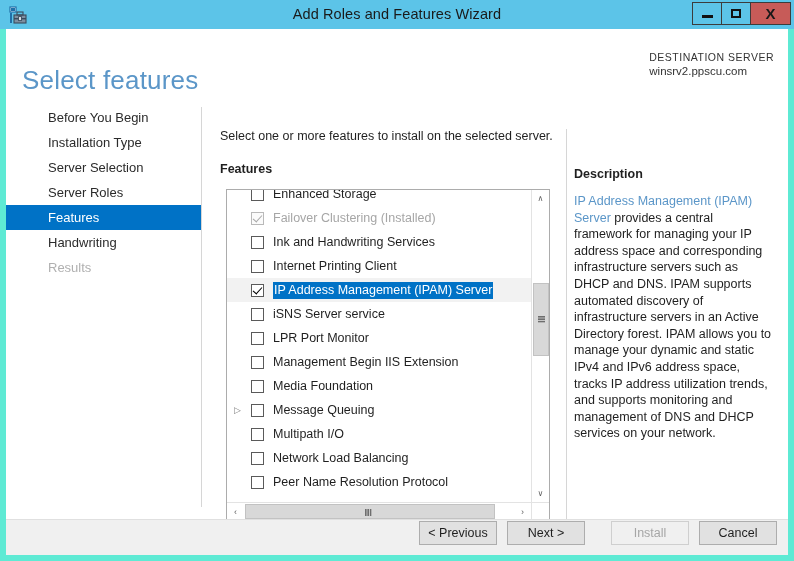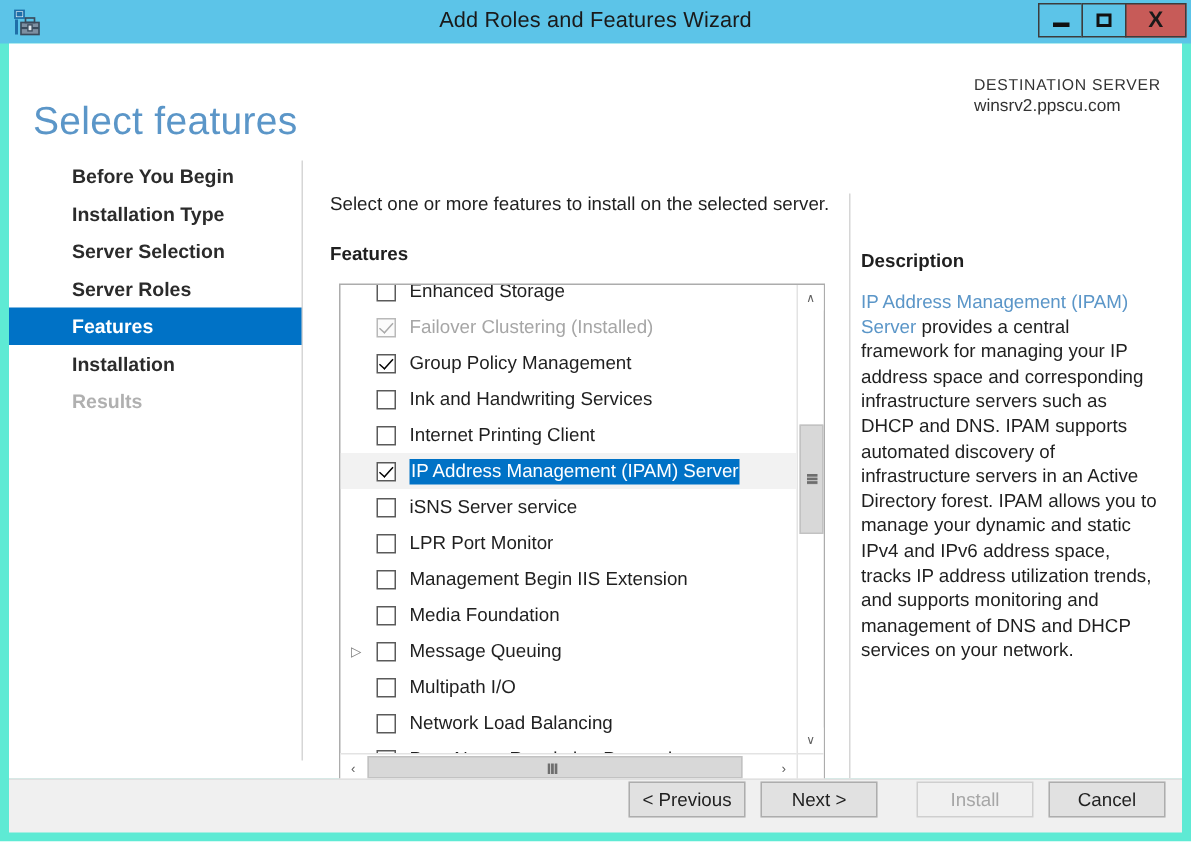--- a/index.html
+++ b/index.html
@@ -118,21 +118,20 @@
     color: #333;
     margin-top: 2px;
   }
 
   
   #sidebar {
     position: absolute;
     left: 0; top: 76px;
     width: 192px;
     height: 414px;
-    font-weight: bold;
   }
   #sidebar-divider {
     position: absolute;
     left: 195px; top: 78px;
     width: 1px; height: 400px;
     background: #d6d6d6;
   }
   .nav-item {
     position: relative;
     height: 25px;
@@ -458,44 +457,40 @@
       <div id="dest-label">DESTINATION SERVER</div>
       <div id="dest-server">winsrv2.ppscu.com</div>
     </div>
 
     <div id="sidebar">
         <div class="nav-item">Before You Begin</div>
         <div class="nav-item">Installation Type</div>
         <div class="nav-item">Server Selection</div>
         <div class="nav-item">Server Roles</div>
         <div class="nav-item active">Features</div>
-        <div class="nav-item">Installation</div>
+        <div class="nav-item">Handwriting</div>
         <div class="nav-item disabled">Results</div>
       </div>
     <div id="sidebar-divider"></div>
 
     <div id="main">
       <div id="instruction">Select one or more features to install on the selected server.</div>
       <div id="features-label">Features</div>
     </div>
 
     <div id="listbox">
       <div id="list-viewport">
         <div id="list-inner">
             <div class="feat-row">
               <span class="cb"></span>
               <span class="feat-label">Enhanced Storage</span>
             </div>
             <div class="feat-row">
               <span class="cb checked disabled"></span>
               <span class="feat-label disabled">Failover Clustering (Installed)</span>
-            </div>
-            <div class="feat-row">
-              <span class="cb checked"></span>
-              <span class="feat-label">Group Policy Management</span>
             </div>
             <div class="feat-row">
               <span class="cb"></span>
               <span class="feat-label">Ink and Handwriting Services</span>
             </div>
             <div class="feat-row">
               <span class="cb"></span>
               <span class="feat-label">Internet Printing Client</span>
             </div>
             <div class="feat-row selected">

